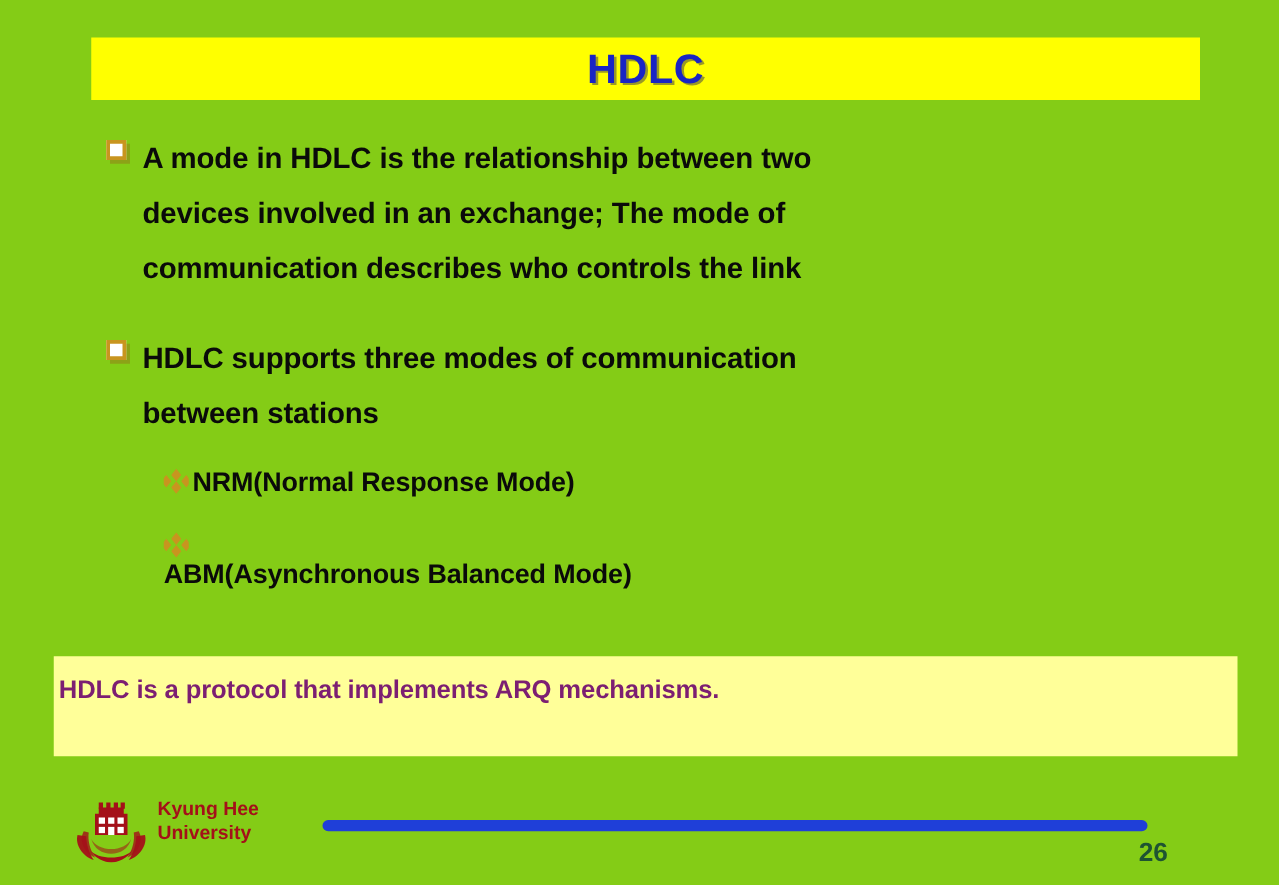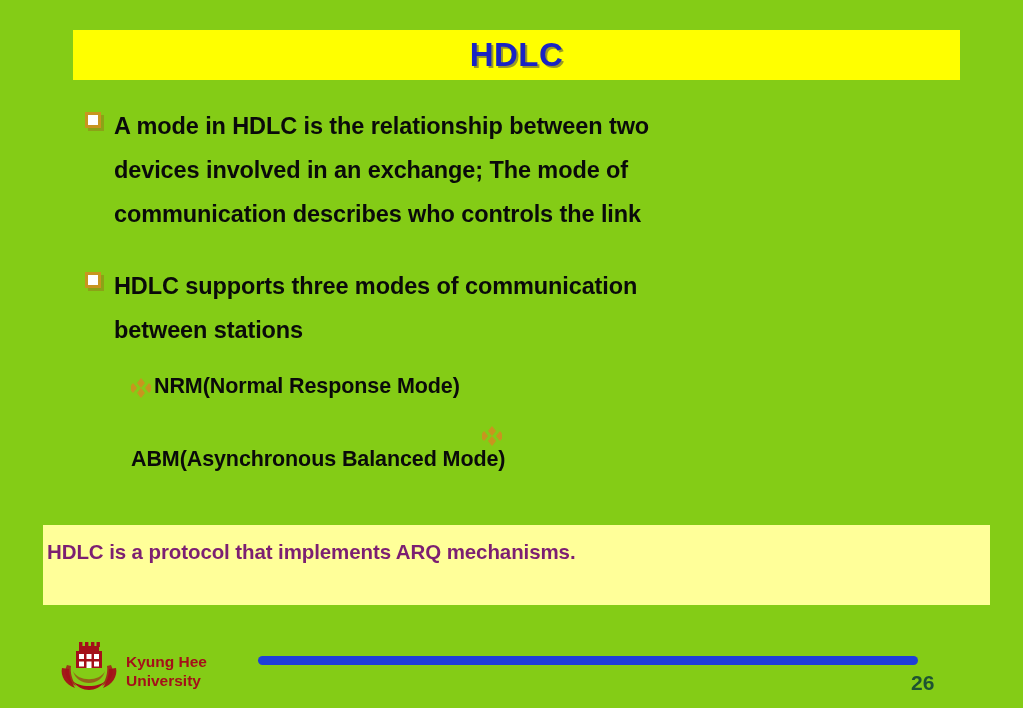--- a/index.html
+++ b/index.html
@@ -71,21 +71,21 @@
     letter-spacing: -0.1px;
   }
 
   #bullet-1 { left: 85px; top: 104px; width: 800px; }
   #bullet-2 { left: 85px; top: 264px; width: 820px; }
 
   
   .subbullet-row {
     position: absolute;
     display: flex;
-    align-items: flex-end;
+    align-items: flex-start;
   }
   .subbullet-marker {
     flex: 0 0 auto;
     width: 20px;
     height: 22px;
     margin-right: 3px;
     position: relative;
   }
   .subbullet-marker svg { display: block; }
   .subbullet-text {
@@ -117,21 +117,21 @@
     letter-spacing: -0.1px;
     white-space: nowrap;
   }
 
   
   .footer-logo {
     position: absolute;
     left: 58px;
     top: 638px;
     display: flex;
-    align-items: flex-end;
+    align-items: flex-start;
   }
   .crest {
     width: 62px;
     height: 52px;
     flex: 0 0 auto;
   }
   .crest svg { display: block; }
   .uni-name {
     margin-left: 6px;
     font-size: 15.5px;

